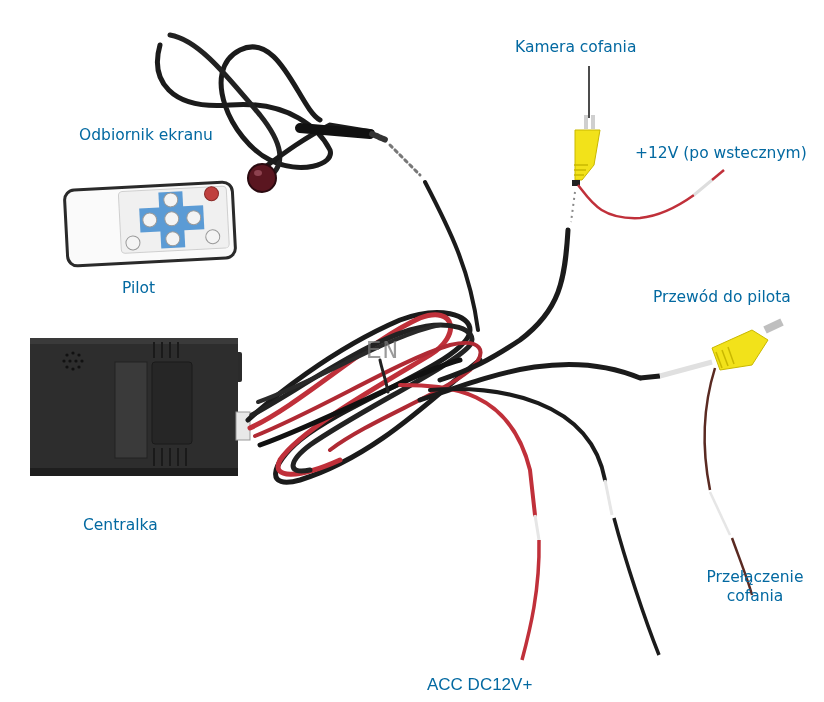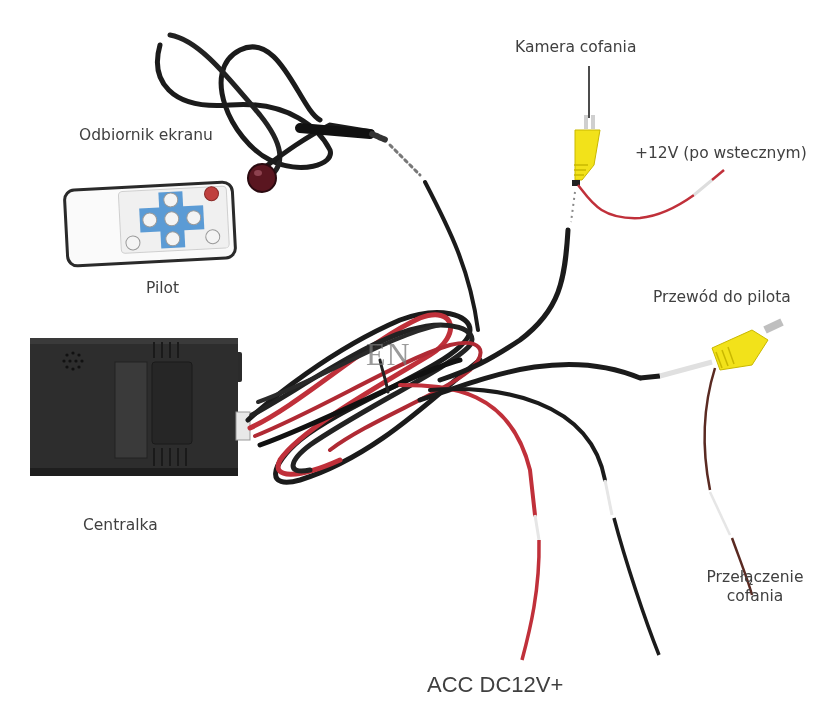--- a/index.html
+++ b/index.html
@@ -1,21 +1,21 @@
 <!DOCTYPE html>
 <html><head>
 <meta charset="utf-8">
 <style>
   html, body { margin:0; padding:0; background:#ffffff; }
   body { width:824px; height:702px; position:relative; overflow:hidden; font-family:"Liberation Sans", sans-serif; }
   #scene { position:absolute; left:0; top:0; width:824px; height:702px; }
-  .lbl { position:absolute; font-family:"DejaVu Sans", sans-serif; font-size:15.5px; color:#404040; white-space:nowrap; line-height:19px; }
-  .lbl.arial { font-family:"Liberation Sans", sans-serif; font-size:22px; }
+  .lbl { position:absolute; font-family:"DejaVu Sans", sans-serif; font-size:15.5px; color:#0369a1; white-space:nowrap; line-height:19px; }
+  .lbl.arial { font-family:"Liberation Sans", sans-serif; font-size:17px; }
   .lbl.center { text-align:center; }
-  .watermark { position:absolute; font-family:Liberation Serif, serif; font-size:32px; color:rgba(120,120,120,0.75); letter-spacing:1px;text-align:center; }
+  .watermark { position:absolute; font-family:Liberation Mono, monospace; font-size:26px; color:rgba(120,120,120,0.75); letter-spacing:1px;text-align:center; }
 </style>
 </head>
 <body>
 
 <svg id="scene" viewBox="0 0 824 702" xmlns="http://www.w3.org/2000/svg">
 
   <g fill="none" stroke-linecap="round">
     <path d="M160 45 C150 80, 170 110, 230 105 C290 100, 320 130, 330 150 C335 165, 300 175, 270 160 C230 140, 200 70, 240 50 C280 30, 300 110, 320 120" stroke="#1b1b1b" stroke-width="5"></path>
     <path d="M170 35 C200 40, 230 80, 260 115 C280 140, 290 165, 265 180" stroke="#222" stroke-width="5"></path>
     <path d="M250 178 C275 160, 300 140, 330 125 L372 132" stroke="#1b1b1b" stroke-width="5"></path>
@@ -132,21 +132,21 @@
     <path d="M535 515 L539 540" stroke="#e6e6e6" stroke-width="3"></path>
     <path d="M539 540 C540 590, 530 630, 522 660" stroke="#c0303a" stroke-width="3.5"></path>
     <path d="M605 480 L612 515" stroke="#e6e6e6" stroke-width="3"></path>
     <path d="M614 518 C625 560, 645 620, 659 655" stroke="#1b1b1b" stroke-width="3.5"></path>
   </g>
 </svg>
 
 <div class="watermark" style="left:366px;top:336px;">EN</div>
 
 <div class="lbl" style="left:79px;top:126px;">Odbiornik ekranu</div>
-<div class="lbl" style="left:122px;top:279px;margin-left:24px;">Pilot</div>
+<div class="lbl" style="left:122px;top:279px;">Pilot</div>
 <div class="lbl" style="left:83px;top:516px;">Centralka</div>
 <div class="lbl" style="left:515px;top:38px;">Kamera cofania</div>
 <div class="lbl" style="left:635px;top:144px;">+12V (po wstecznym)</div>
 <div class="lbl" style="left:653px;top:288px;">Przewód do pilota</div>
 <div class="lbl center" style="left:700px;top:568px;width:110px;">
   <div>Przełączenie</div>
   <div>cofania</div>
 </div>
 <div class="lbl arial" style="left:427px;top:675px;">ACC DC12V+</div>
 <div class="lbl arial" style="left:619px;top:672px;margin-top:39px;">GND-</div>

